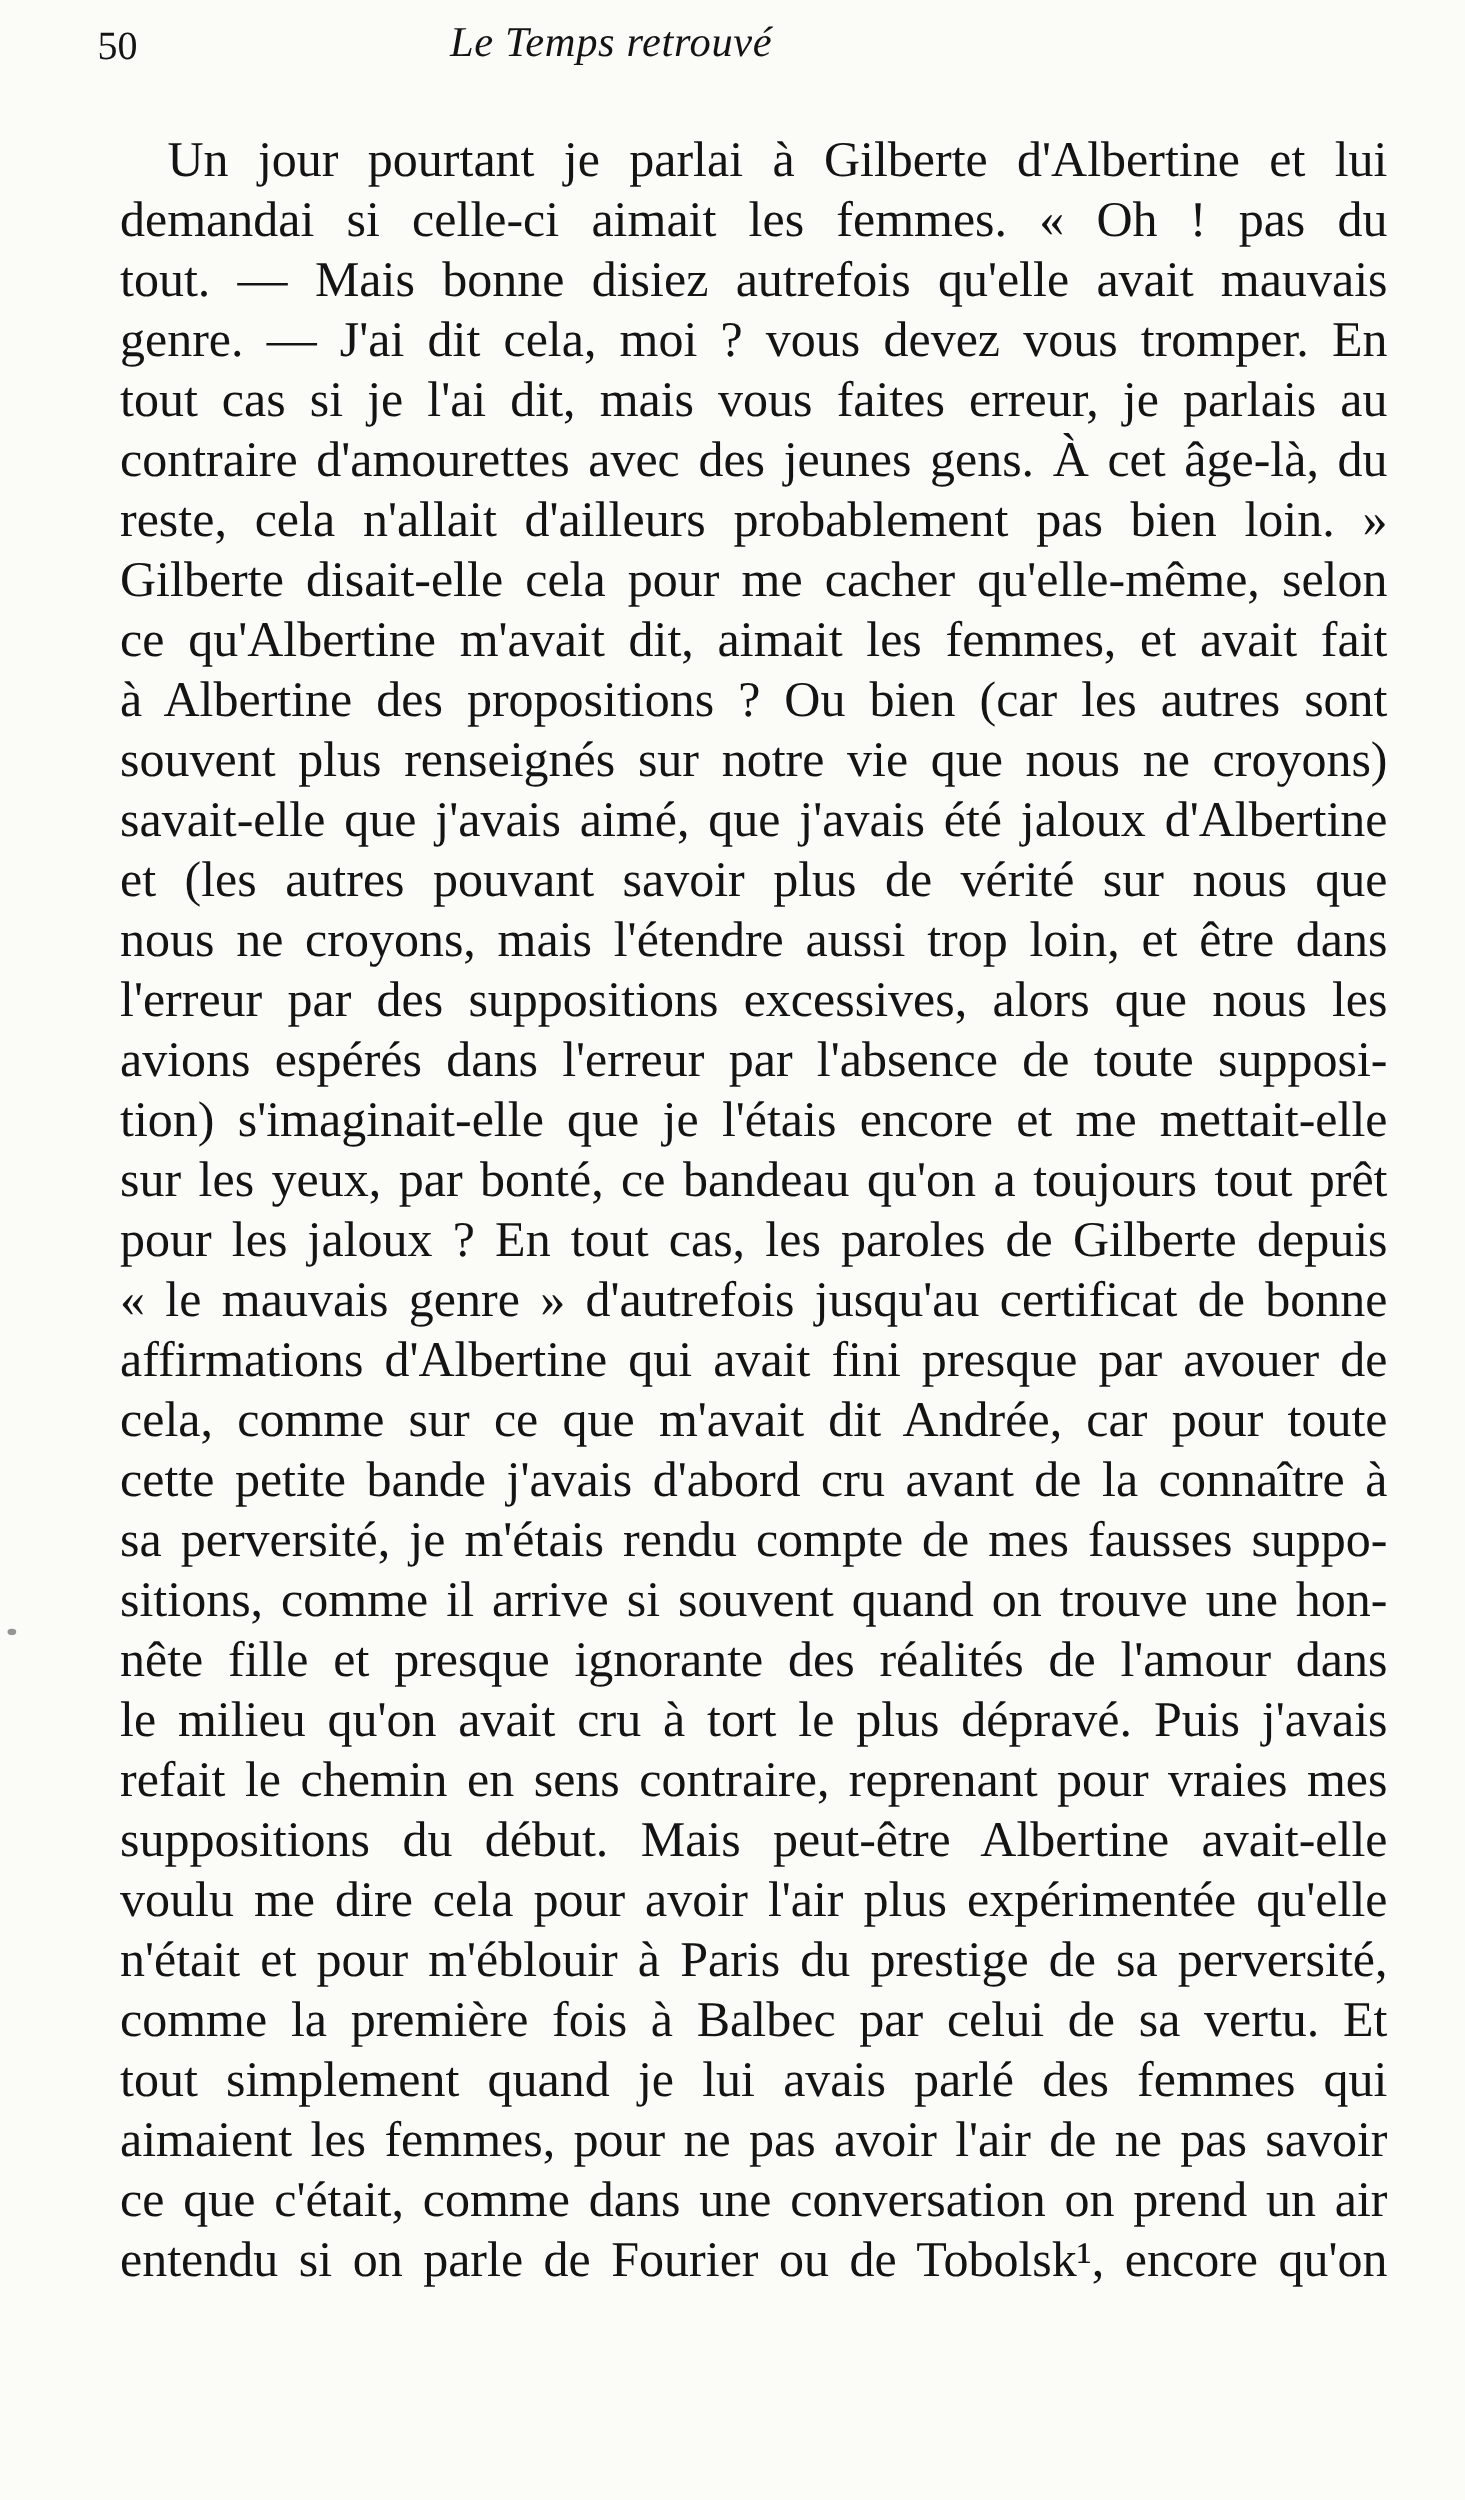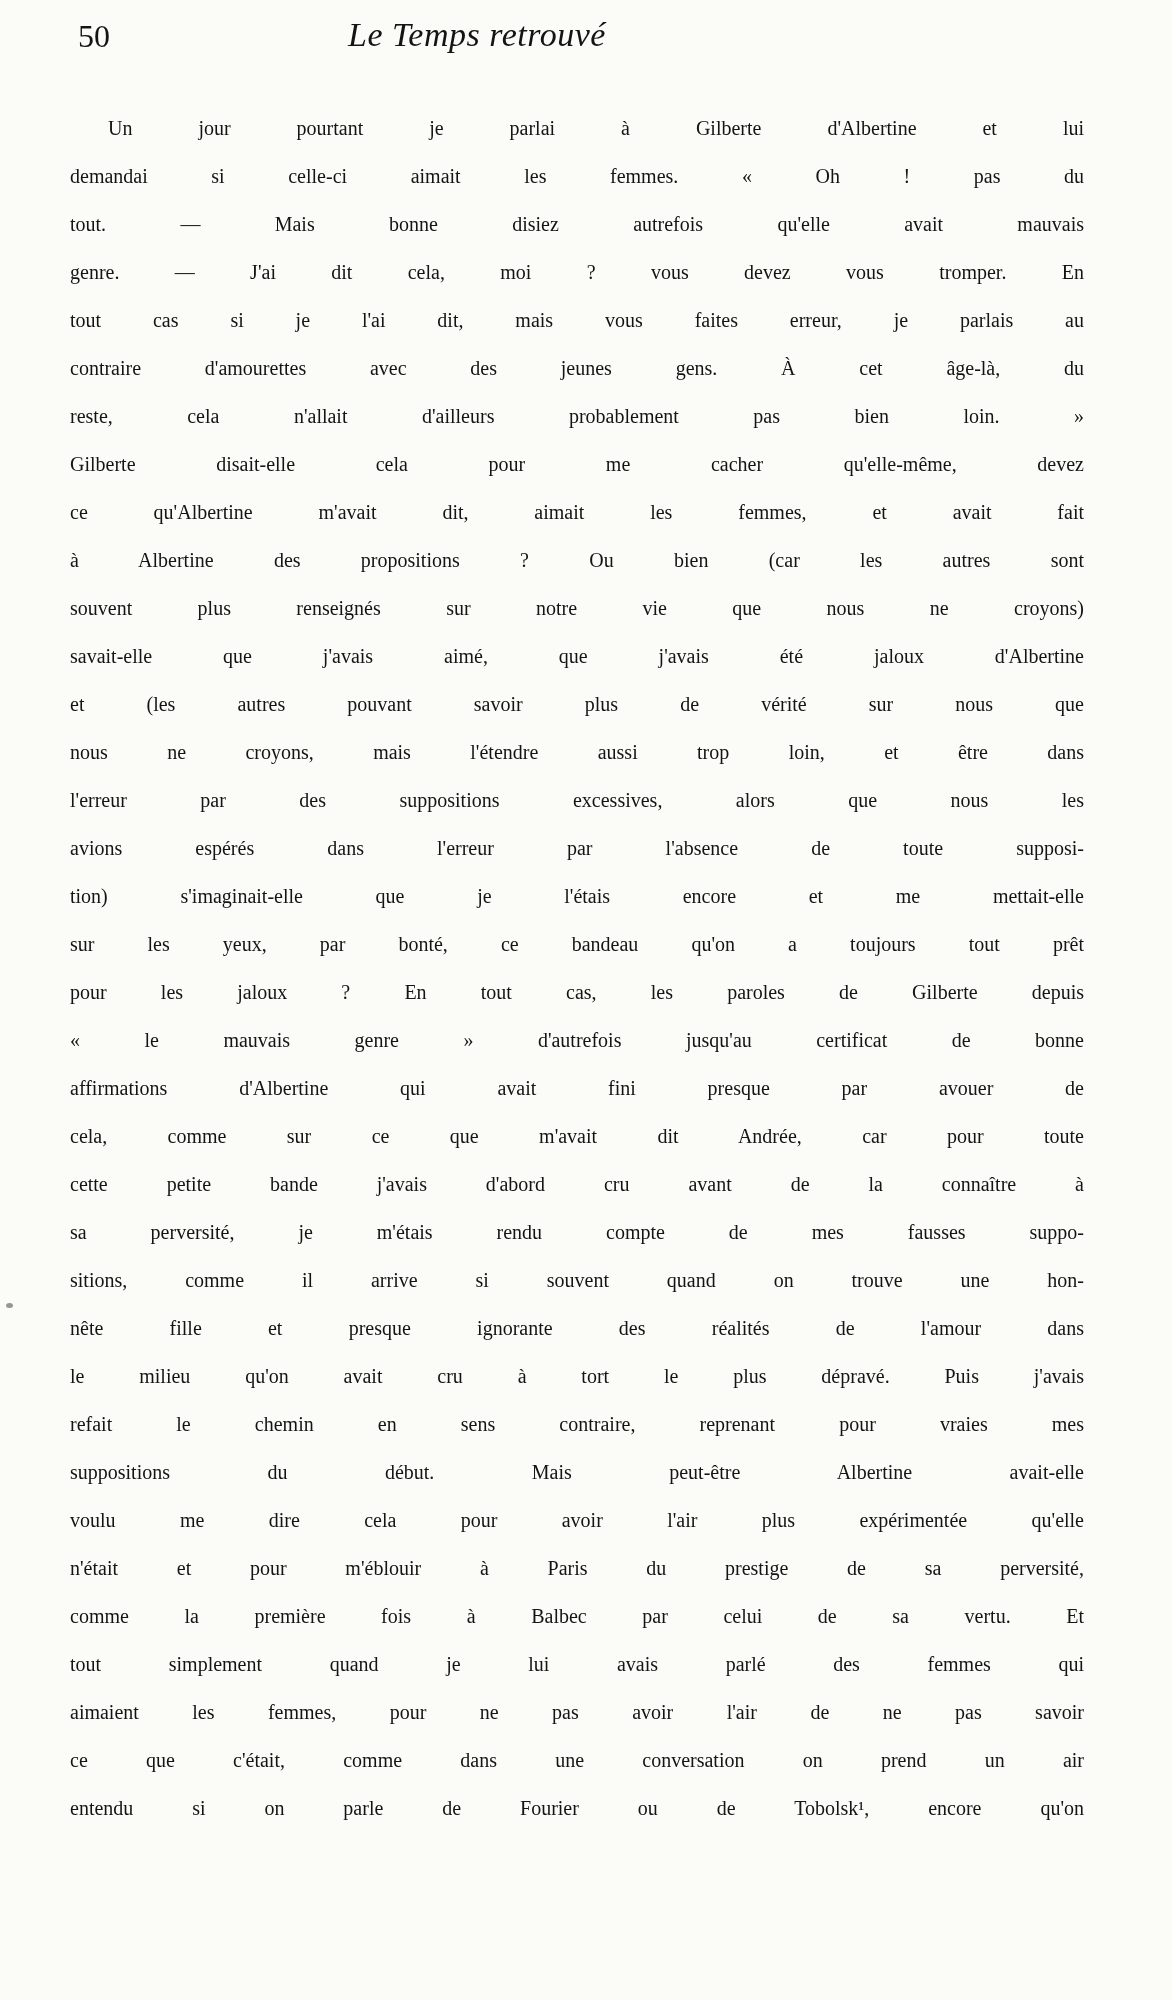--- a/index.html
+++ b/index.html
@@ -28,32 +28,32 @@
     height: 52px;
   }
   .page-number {
     position: absolute;
     left: 0;
     top: 2px;
     font-size: 32px;
   }
   .running-title {
     position: absolute;
-    left: 270px;
+    left: 282px;
     top: 0;
     font-size: 34px;
     font-style: italic;
     letter-spacing: 0.5px;
   }
   .body-text {
     position: absolute;
     top: 104px;
-    left: 70px;
+    left: 96px;
     width: 1014px;
-    font-size: 20px;
+    font-size: 40px;
   }
   .line {
     height: 48px;
     line-height: 48px;
     text-align: justify;
     overflow: hidden;
     white-space: normal;
   }
   
   .line::after {
@@ -88,21 +88,21 @@
   </div>
 
   <div class="body-text">
       <div class="line indent">Un jour pourtant je parlai à Gilberte d'Albertine et lui</div>
       <div class="line">demandai si celle-ci aimait les femmes. « Oh ! pas du</div>
       <div class="line">tout. — Mais bonne disiez autrefois qu'elle avait mauvais</div>
       <div class="line">genre. — J'ai dit cela, moi ? vous devez vous tromper. En</div>
       <div class="line">tout cas si je l'ai dit, mais vous faites erreur, je parlais au</div>
       <div class="line">contraire d'amourettes avec des jeunes gens. À cet âge-là, du</div>
       <div class="line">reste, cela n'allait d'ailleurs probablement pas bien loin. »</div>
-      <div class="line">Gilberte disait-elle cela pour me cacher qu'elle-même, devez</div>
+      <div class="line">Gilberte disait-elle cela pour me cacher qu'elle-même, selon</div>
       <div class="line">ce qu'Albertine m'avait dit, aimait les femmes, et avait fait</div>
       <div class="line">à Albertine des propositions ? Ou bien (car les autres sont</div>
       <div class="line">souvent plus renseignés sur notre vie que nous ne croyons)</div>
       <div class="line">savait-elle que j'avais aimé, que j'avais été jaloux d'Albertine</div>
       <div class="line">et (les autres pouvant savoir plus de vérité sur nous que</div>
       <div class="line">nous ne croyons, mais l'étendre aussi trop loin, et être dans</div>
       <div class="line">l'erreur par des suppositions excessives, alors que nous les</div>
       <div class="line">avions espérés dans l'erreur par l'absence de toute supposi-</div>
       <div class="line">tion) s'imaginait-elle que je l'étais encore et me mettait-elle</div>
       <div class="line">sur les yeux, par bonté, ce bandeau qu'on a toujours tout prêt</div>

